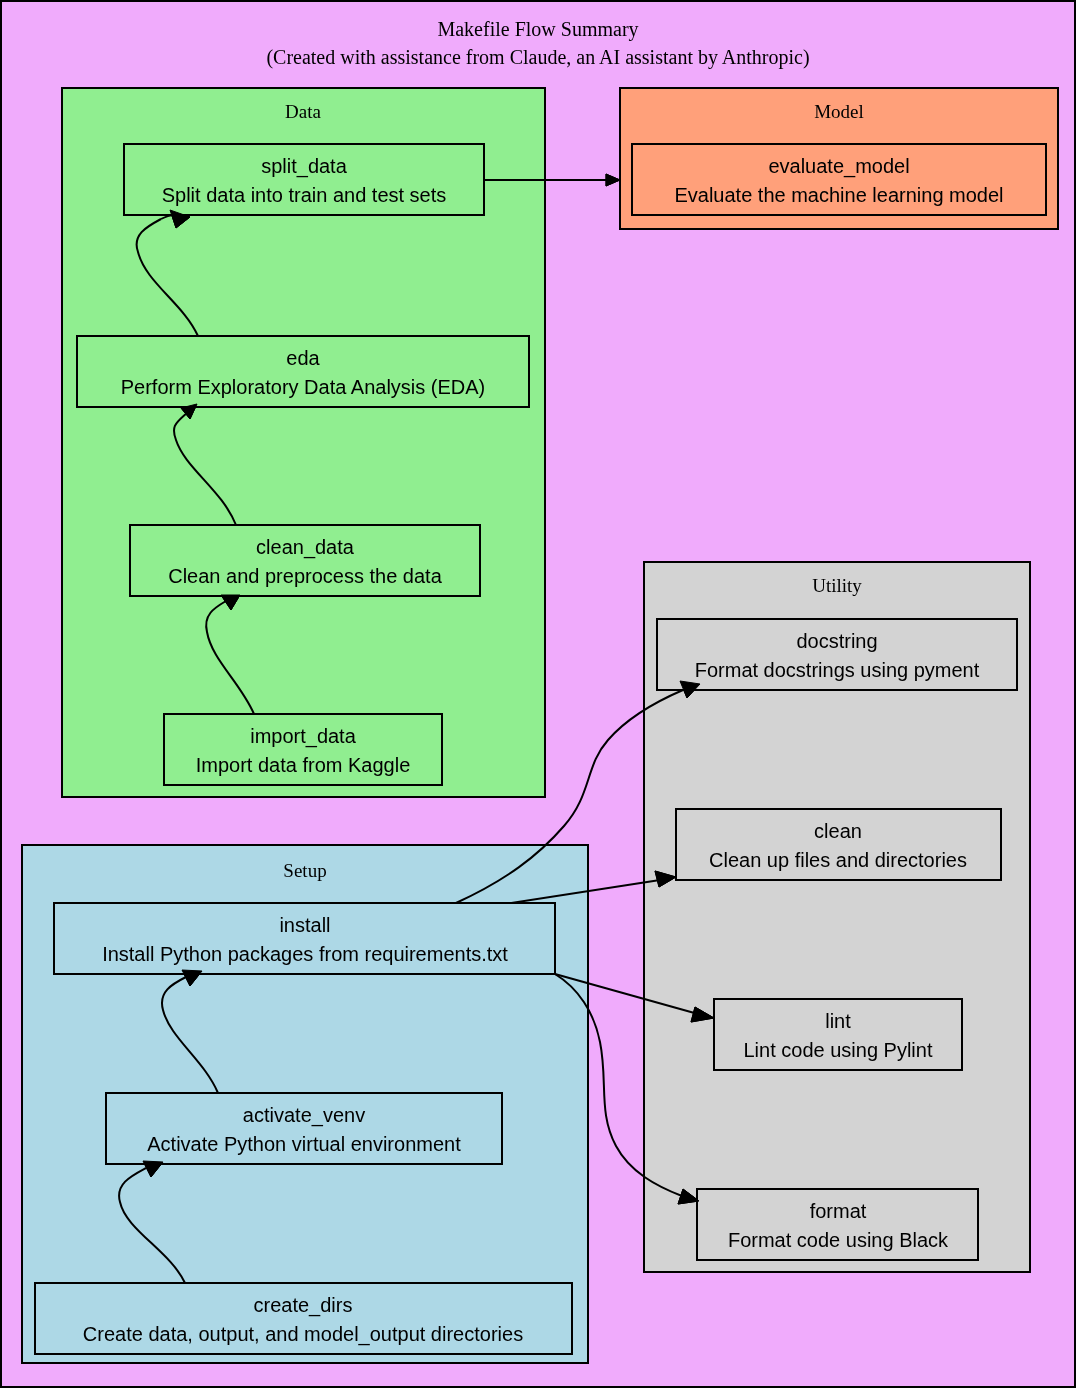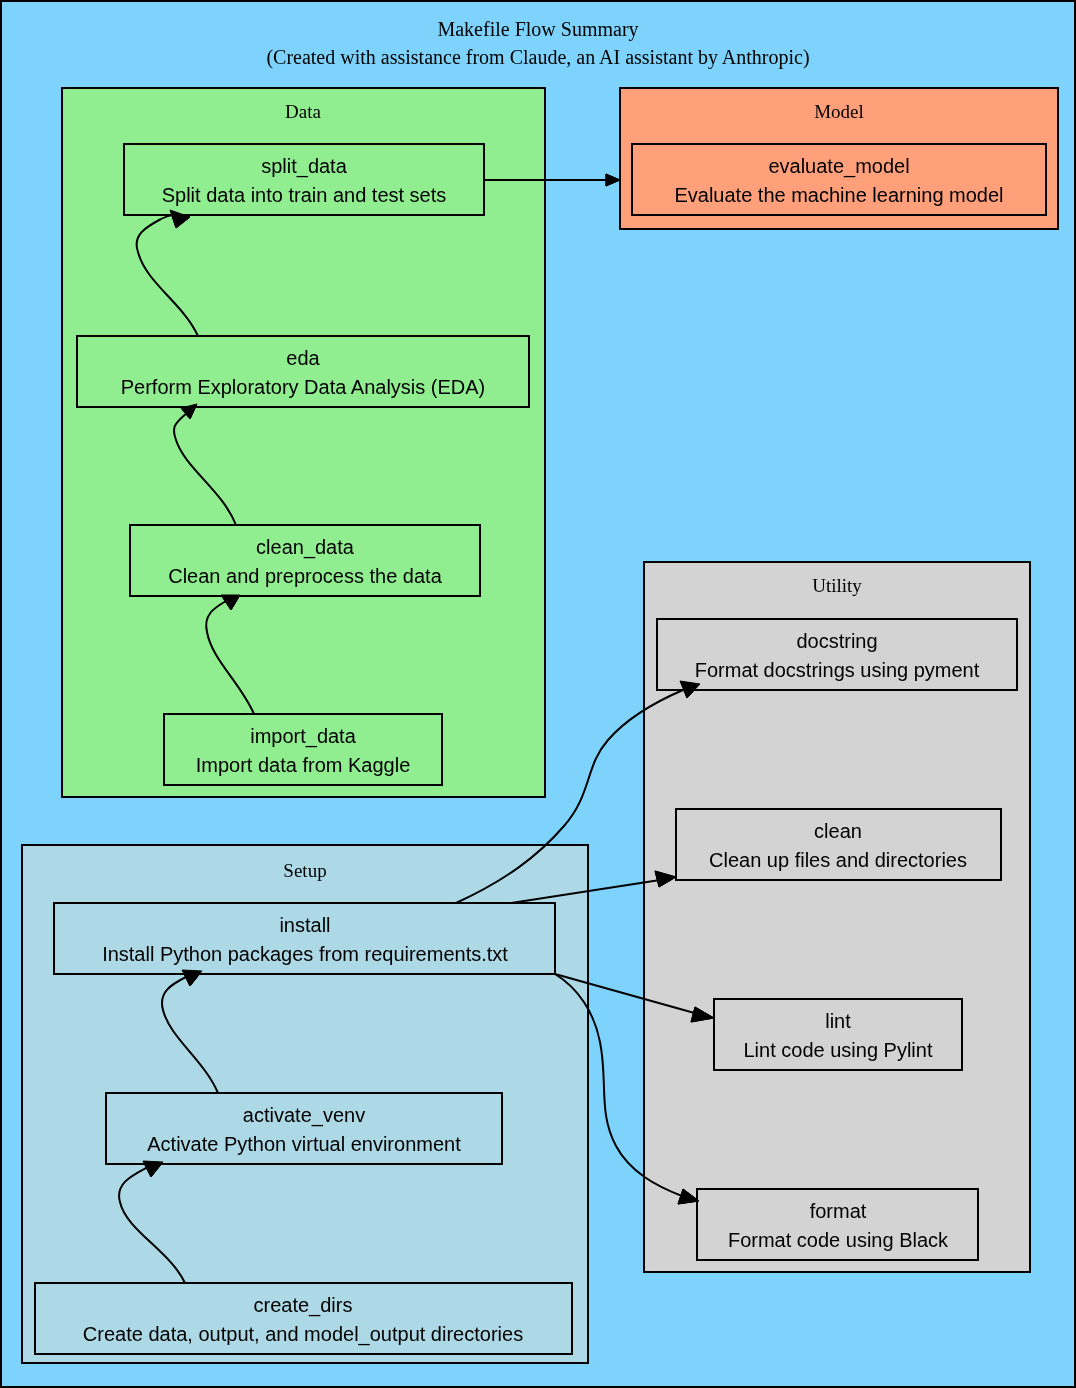--- a/index.html
+++ b/index.html
@@ -4,21 +4,21 @@
 <style>
   html, body {
     margin: 0;
     padding: 0;
     background: #ffffff;
   }
   #page {
     position: relative;
     width: 1076px;
     height: 1388px;
-    background: #7dd3fc;
+    background: #f0abfc;
     overflow: hidden;
     font-family: "Liberation Sans", sans-serif;
   }
   #diagram {
     display: block;
     width: 1076px;
     height: 1388px;
   }
   .title-text {
     font-family: "Liberation Serif", serif;

